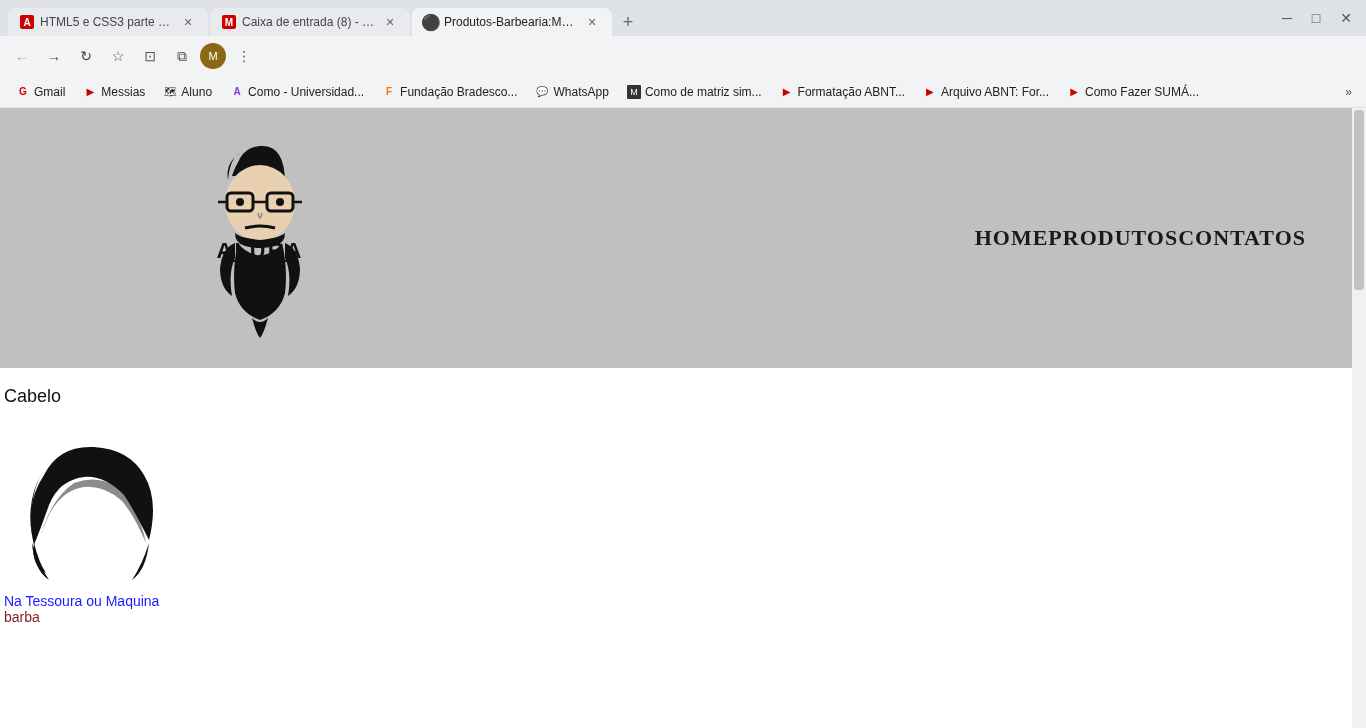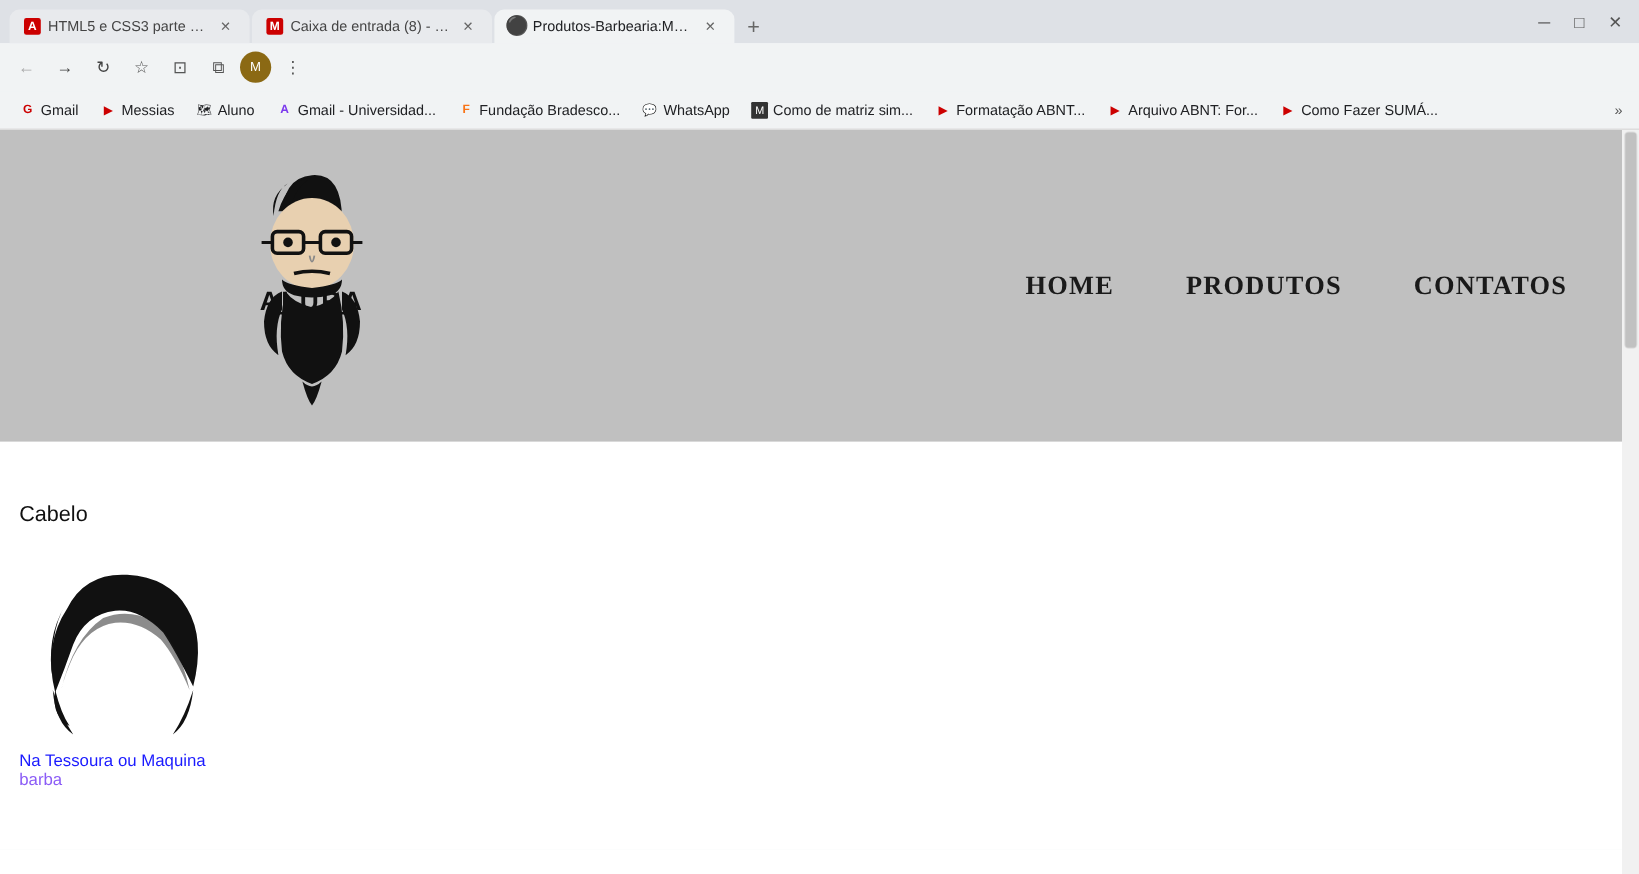--- a/index.html
+++ b/index.html
@@ -225,37 +225,35 @@
       align-items: center;
     }
 
     .logo-svg-wrap {
       width: 160px;
       height: 220px;
     }
 
     .site-nav {
       display: flex;
-      gap: 60px;
       align-items: center;
     }
     .nav-link {
       font-size: 22px;
       font-weight: bold;
       color: #1a1a1a;
       text-decoration: none;
       cursor: pointer;
       font-family: 'Times New Roman', serif;
       letter-spacing: 1px;
     }
 
     
     .products-section {
-      padding: 10px 12px;
-      margin-top: 32px;
+      padding: 10px 0;
     }
     .category-title {
       font-size: 18px;
       color: #111;
       padding: 8px 4px;
       font-family: Arial, sans-serif;
     }
     .product-item {
       padding: 10px 4px;
     }
@@ -270,21 +268,21 @@
       font-size: 14px;
       color: #1a1aff;
       margin-top: 8px;
     }
     .product-price {
       font-size: 14px;
       color: #111;
     }
     .product-category {
       font-size: 14px;
-      color: #8b5cf6;
+      color: #7f1d1d;
     }
 
     
     .scrollbar {
       position: fixed;
       right: 0;
       top: 108px;
       width: 14px;
       height: 620px;
       background: #f1f1f1;
@@ -360,21 +358,21 @@
       <span>Messias</span>
     </div>
 
     <div class="bookmark-item">
       <div class="bookmark-favicon">🗺</div>
       <span>Aluno</span>
     </div>
 
     <div class="bookmark-item">
       <div class="bookmark-favicon" style="color:#7c3aed;font-weight:bold;">A</div>
-      <span>Gmail - Universidad...</span>
+      <span>Como - Universidad...</span>
     </div>
 
     <div class="bookmark-item">
       <div class="bookmark-favicon" style="color:#f97316;font-weight:bold;">F</div>
       <span>Fundação Bradesco...</span>
     </div>
 
     <div class="bookmark-item">
       <div class="bookmark-favicon" style="color:#25d366;">💬</div>
       <span>WhatsApp</span>

